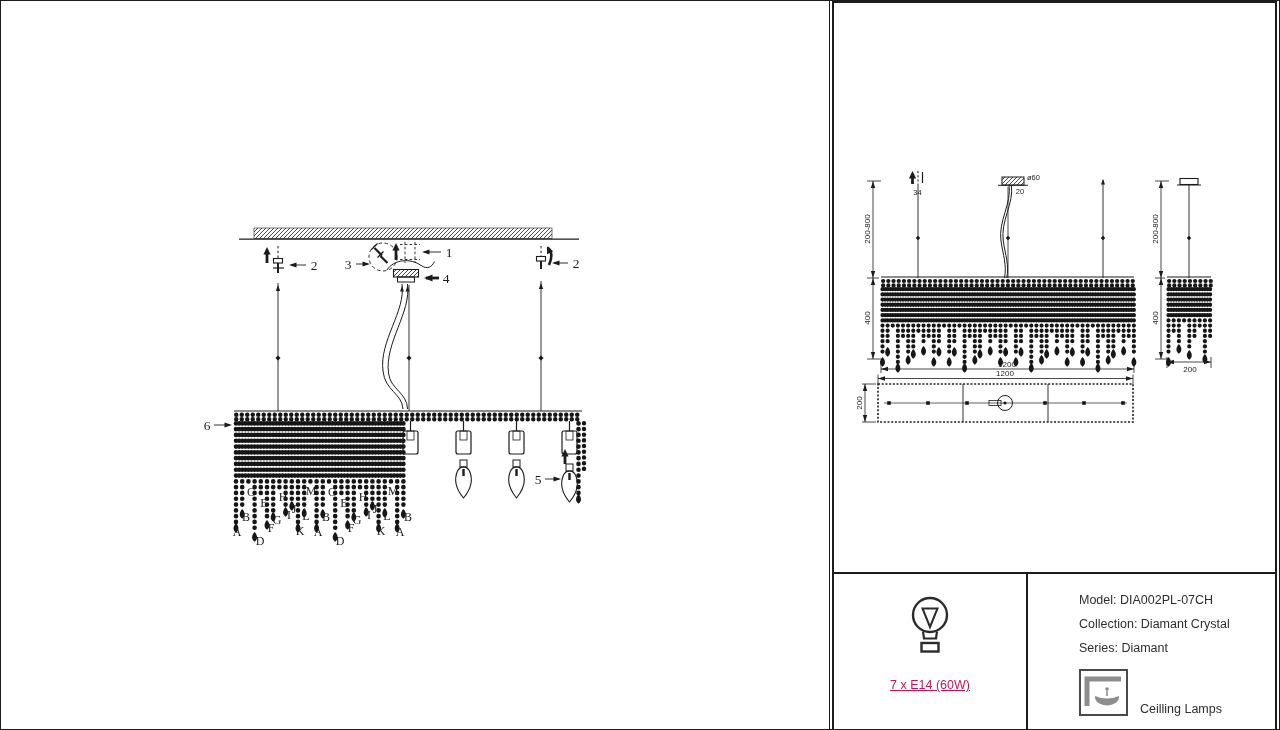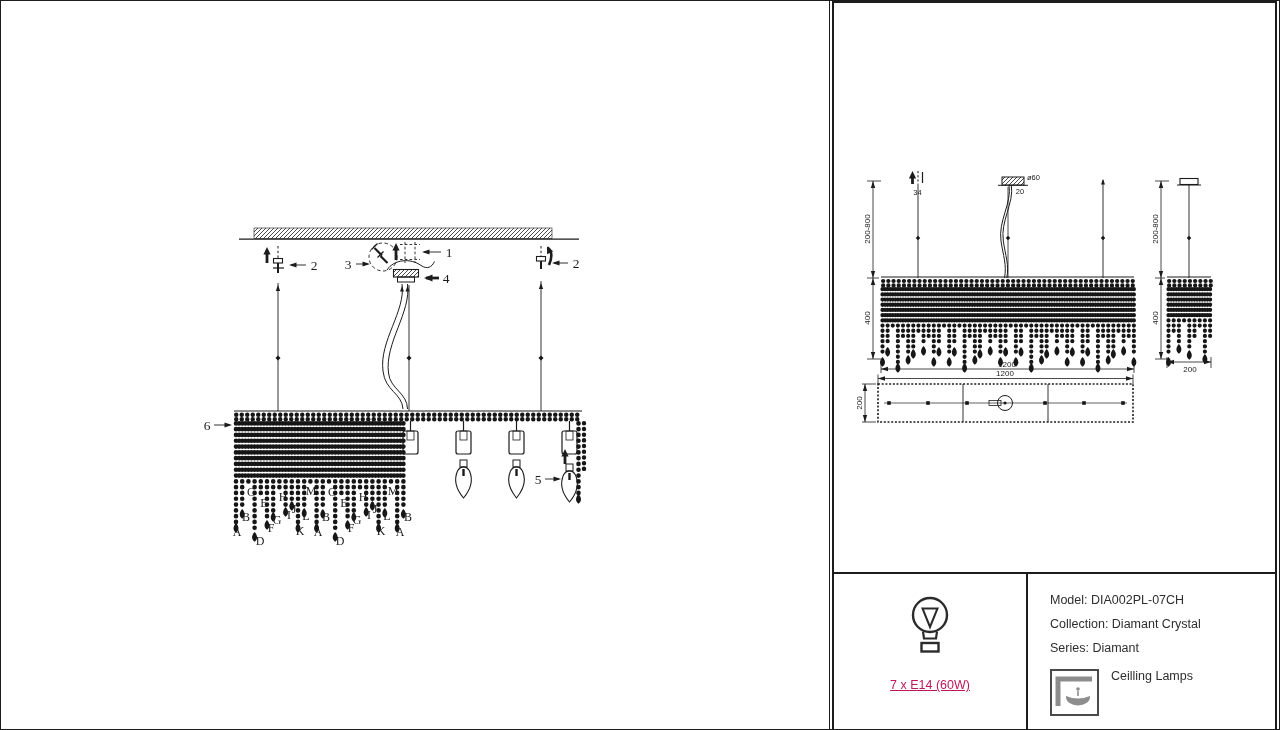--- a/index.html
+++ b/index.html
@@ -7,23 +7,23 @@
         font-family:"Liberation Sans",sans-serif;box-sizing:border-box;border:1px solid #1c1c1c;}
   #art{position:absolute;left:0;top:0;z-index:1;}
   .vline-divider{position:absolute;left:828px;top:0;width:1px;height:730px;background:#1c1c1c;z-index:2;}
   .right-frame{position:absolute;left:831px;top:0;width:445px;height:729px;border:2px solid #1c1c1c;
                box-sizing:border-box;z-index:2;background:transparent;pointer-events:none;}
   .info-table{position:absolute;left:831px;top:571px;width:445px;height:158px;border-top:2px solid #1c1c1c;
               border-left:2px solid #1c1c1c;border-right:2px solid #1c1c1c;box-sizing:border-box;display:flex;z-index:3;background:#fff;}
   .cell-bulb{width:194px;border-right:2px solid #1c1c1c;box-sizing:border-box;display:flex;
              flex-direction:column;align-items:center;justify-content:flex-start;padding-top:22px;}
   .bulb-caption{margin-top:8px;font-size:12.5px;color:#be185d;text-decoration:underline;}
-  .cell-meta{flex:1;padding:20px 0 0 22px;box-sizing:border-box;}
+  .cell-meta{flex:1;padding:20px 0 0 22px;box-sizing:border-box;margin-left:29px;}
   .meta-line{font-size:12.5px;color:#2e2e2e;margin-bottom:11px;line-height:13px;}
-  .cat-row{display:flex;align-items:flex-start;margin-top:14px;}
+  .cat-row{display:flex;align-items:flex-end;margin-top:14px;}
   .cat-icon-box{width:49px;height:47px;border:2px solid #4a4a4a;box-sizing:border-box;display:flex;
                 align-items:center;justify-content:center;}
   .cat-label{margin-left:12px;font-size:12.5px;color:#2e2e2e;}
 </style>
 </head>
 <body>
 
 <div class="page">
   <svg id="art" width="1280" height="730">
       <defs>

